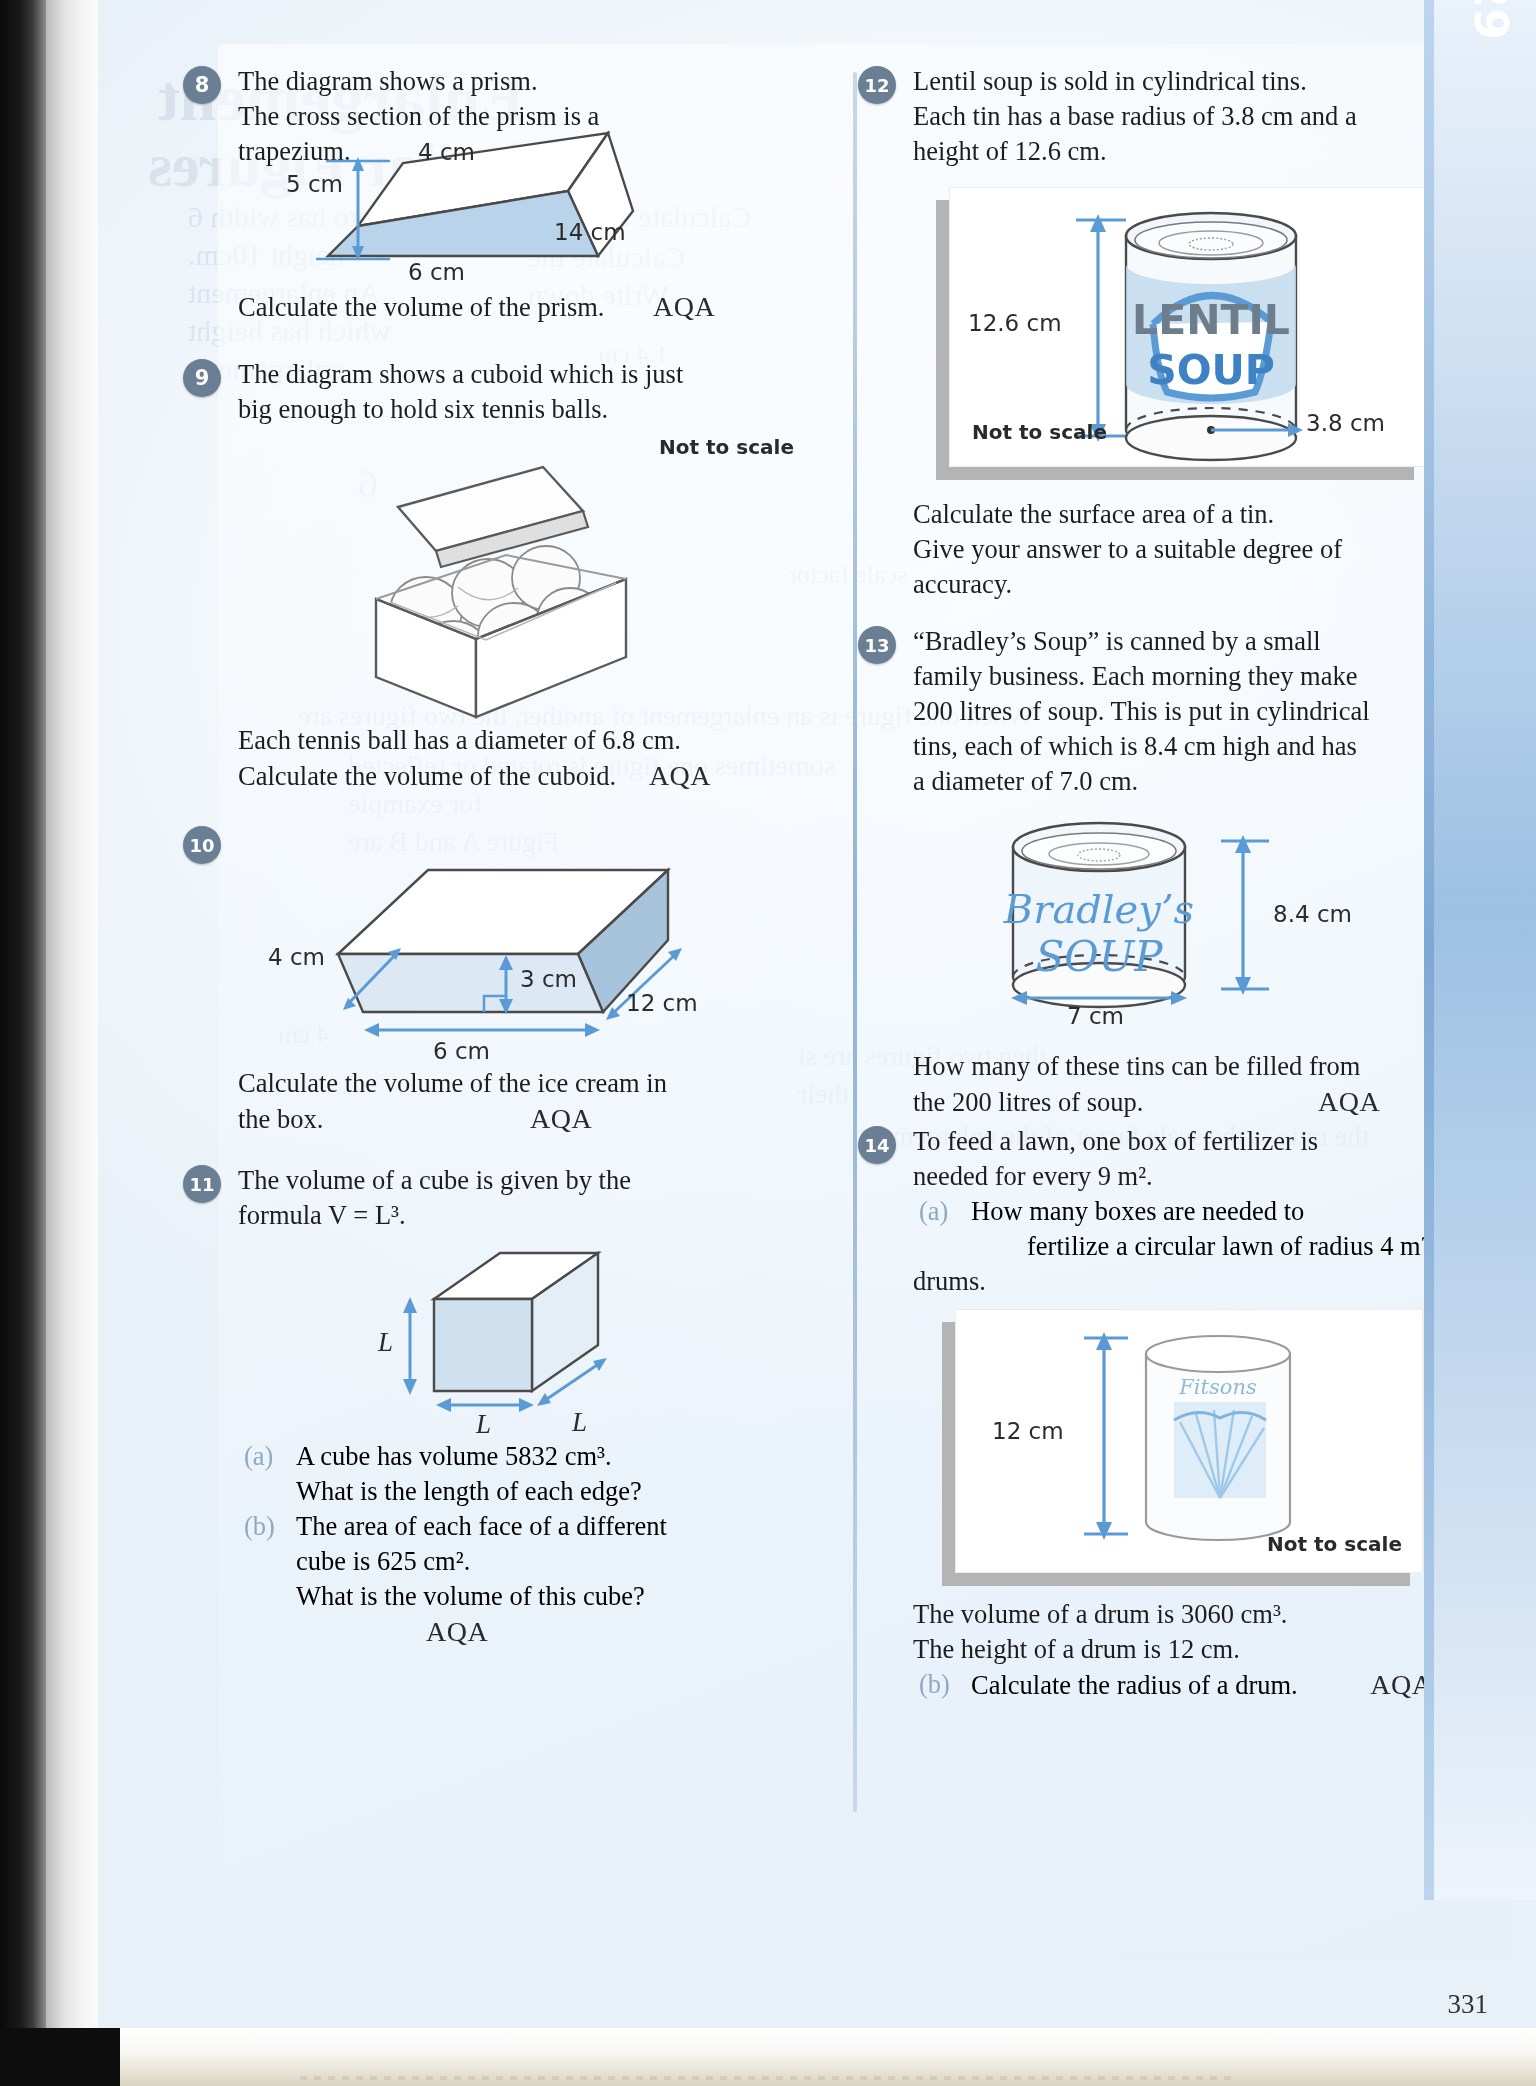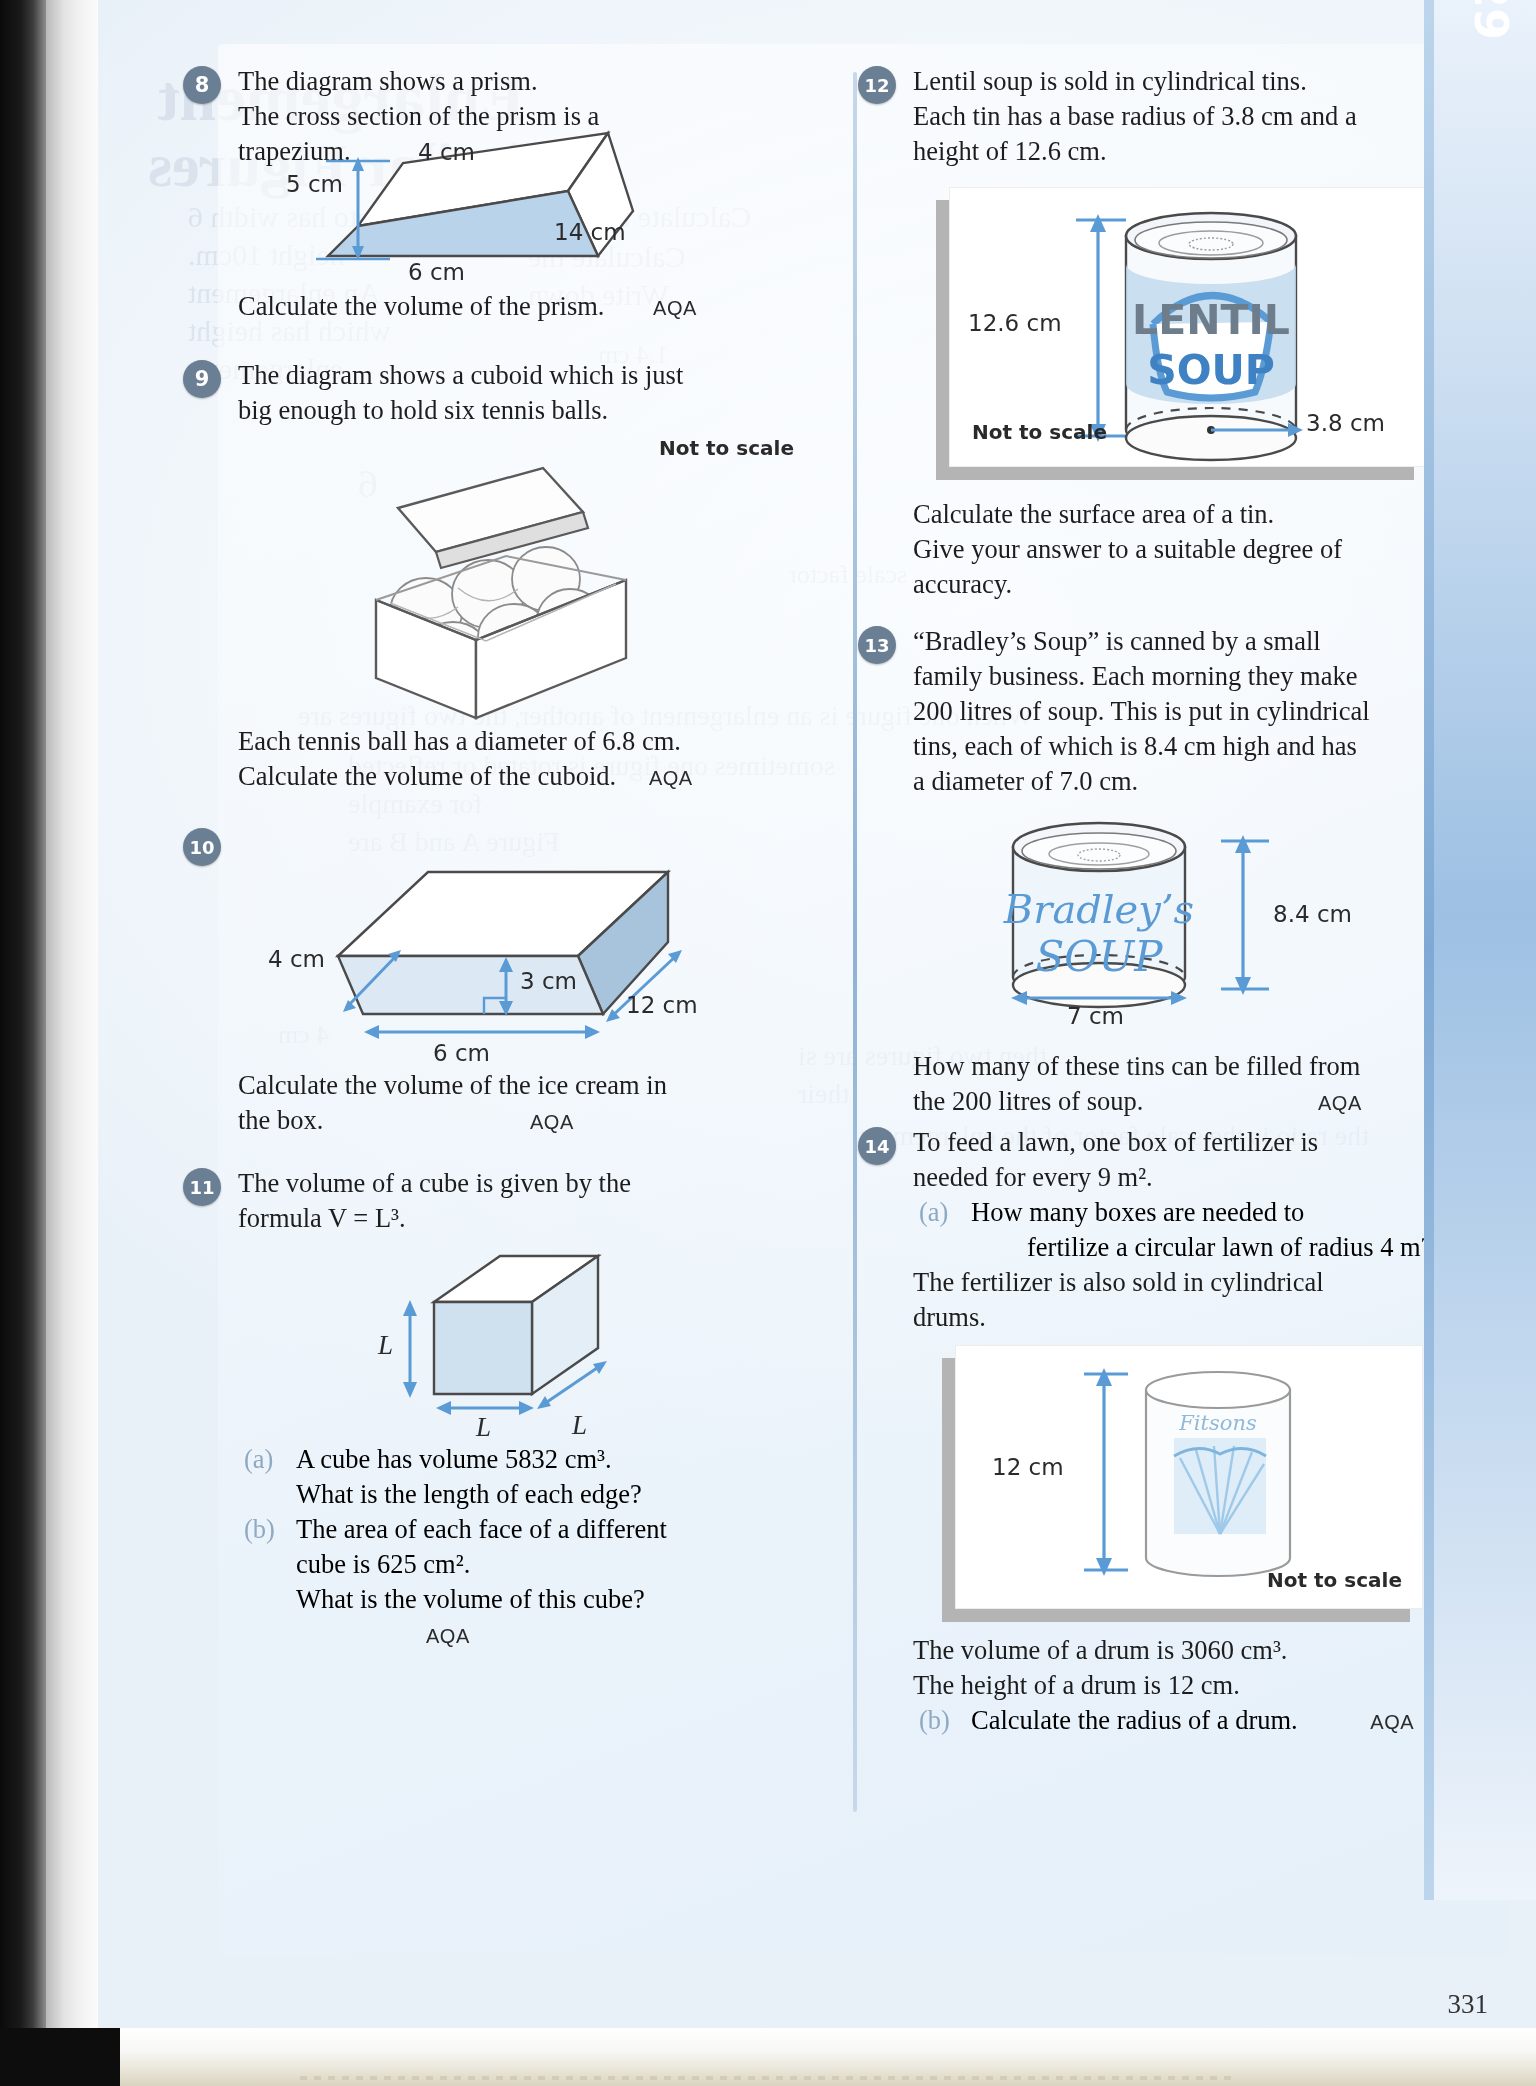--- a/index.html
+++ b/index.html
@@ -107,22 +107,22 @@
     display:flex; align-items:center; justify-content:center;
     box-shadow:0 1px 2px rgba(0,0,0,.25);
   }
   .qnum.small { font-size:18px;text-align:right; }
   .qtext {
     font-size:26.5px;
     line-height:35px;
     color:#1d1d1d;
   }
   .aqa {
-    font-family:Liberation Sans, sans-serif;
-    font-size:20px;
+    font-family:Liberation Serif, serif;
+    font-size:28px;
     color:#2b2b2b;
     letter-spacing:.5px;
   }
   .nts {
     font-family:"DejaVu Sans", sans-serif;
     font-weight:bold; font-size:20px; color:#2a2a2a;
   }
   .parts { margin-top:2px; }
   .part-row { display:flex; font-size:26.5px; line-height:35px; }
   .part-lbl { color:#8fa9c4; width:58px; flex:none; padding-left:6px;}
@@ -476,21 +476,20 @@
           <div>needed for every 9 m².</div>
         </div>
         <div class="part-row">
           <div class="part-lbl">(a)</div>
           <div class="part-body">
             <div>How many boxes are needed to</div>
             <div style="padding-left:56px;">fertilize a circular lawn of radius 4 m?</div>
           </div>
         </div>
         <div class="qtext">
-          <div>The fertilizer is also sold in cylindrical</div>
           <div>drums.</div>
         </div>
 
         <div class="figbox" style="width:468px; height:264px; margin:10px 0 0 42px;">
           <svg width="468" height="264" viewBox="0 0 468 264">
 
             <line x1="148" y1="32" x2="148" y2="220" stroke="#5b9bd5" stroke-width="3.2"></line>
             <polygon points="148,22 140,40 156,40" fill="#5b9bd5"></polygon>
             <polygon points="148,230 140,212 156,212" fill="#5b9bd5"></polygon>
             <line x1="128" y1="28" x2="172" y2="28" stroke="#5b9bd5" stroke-width="3"></line>

